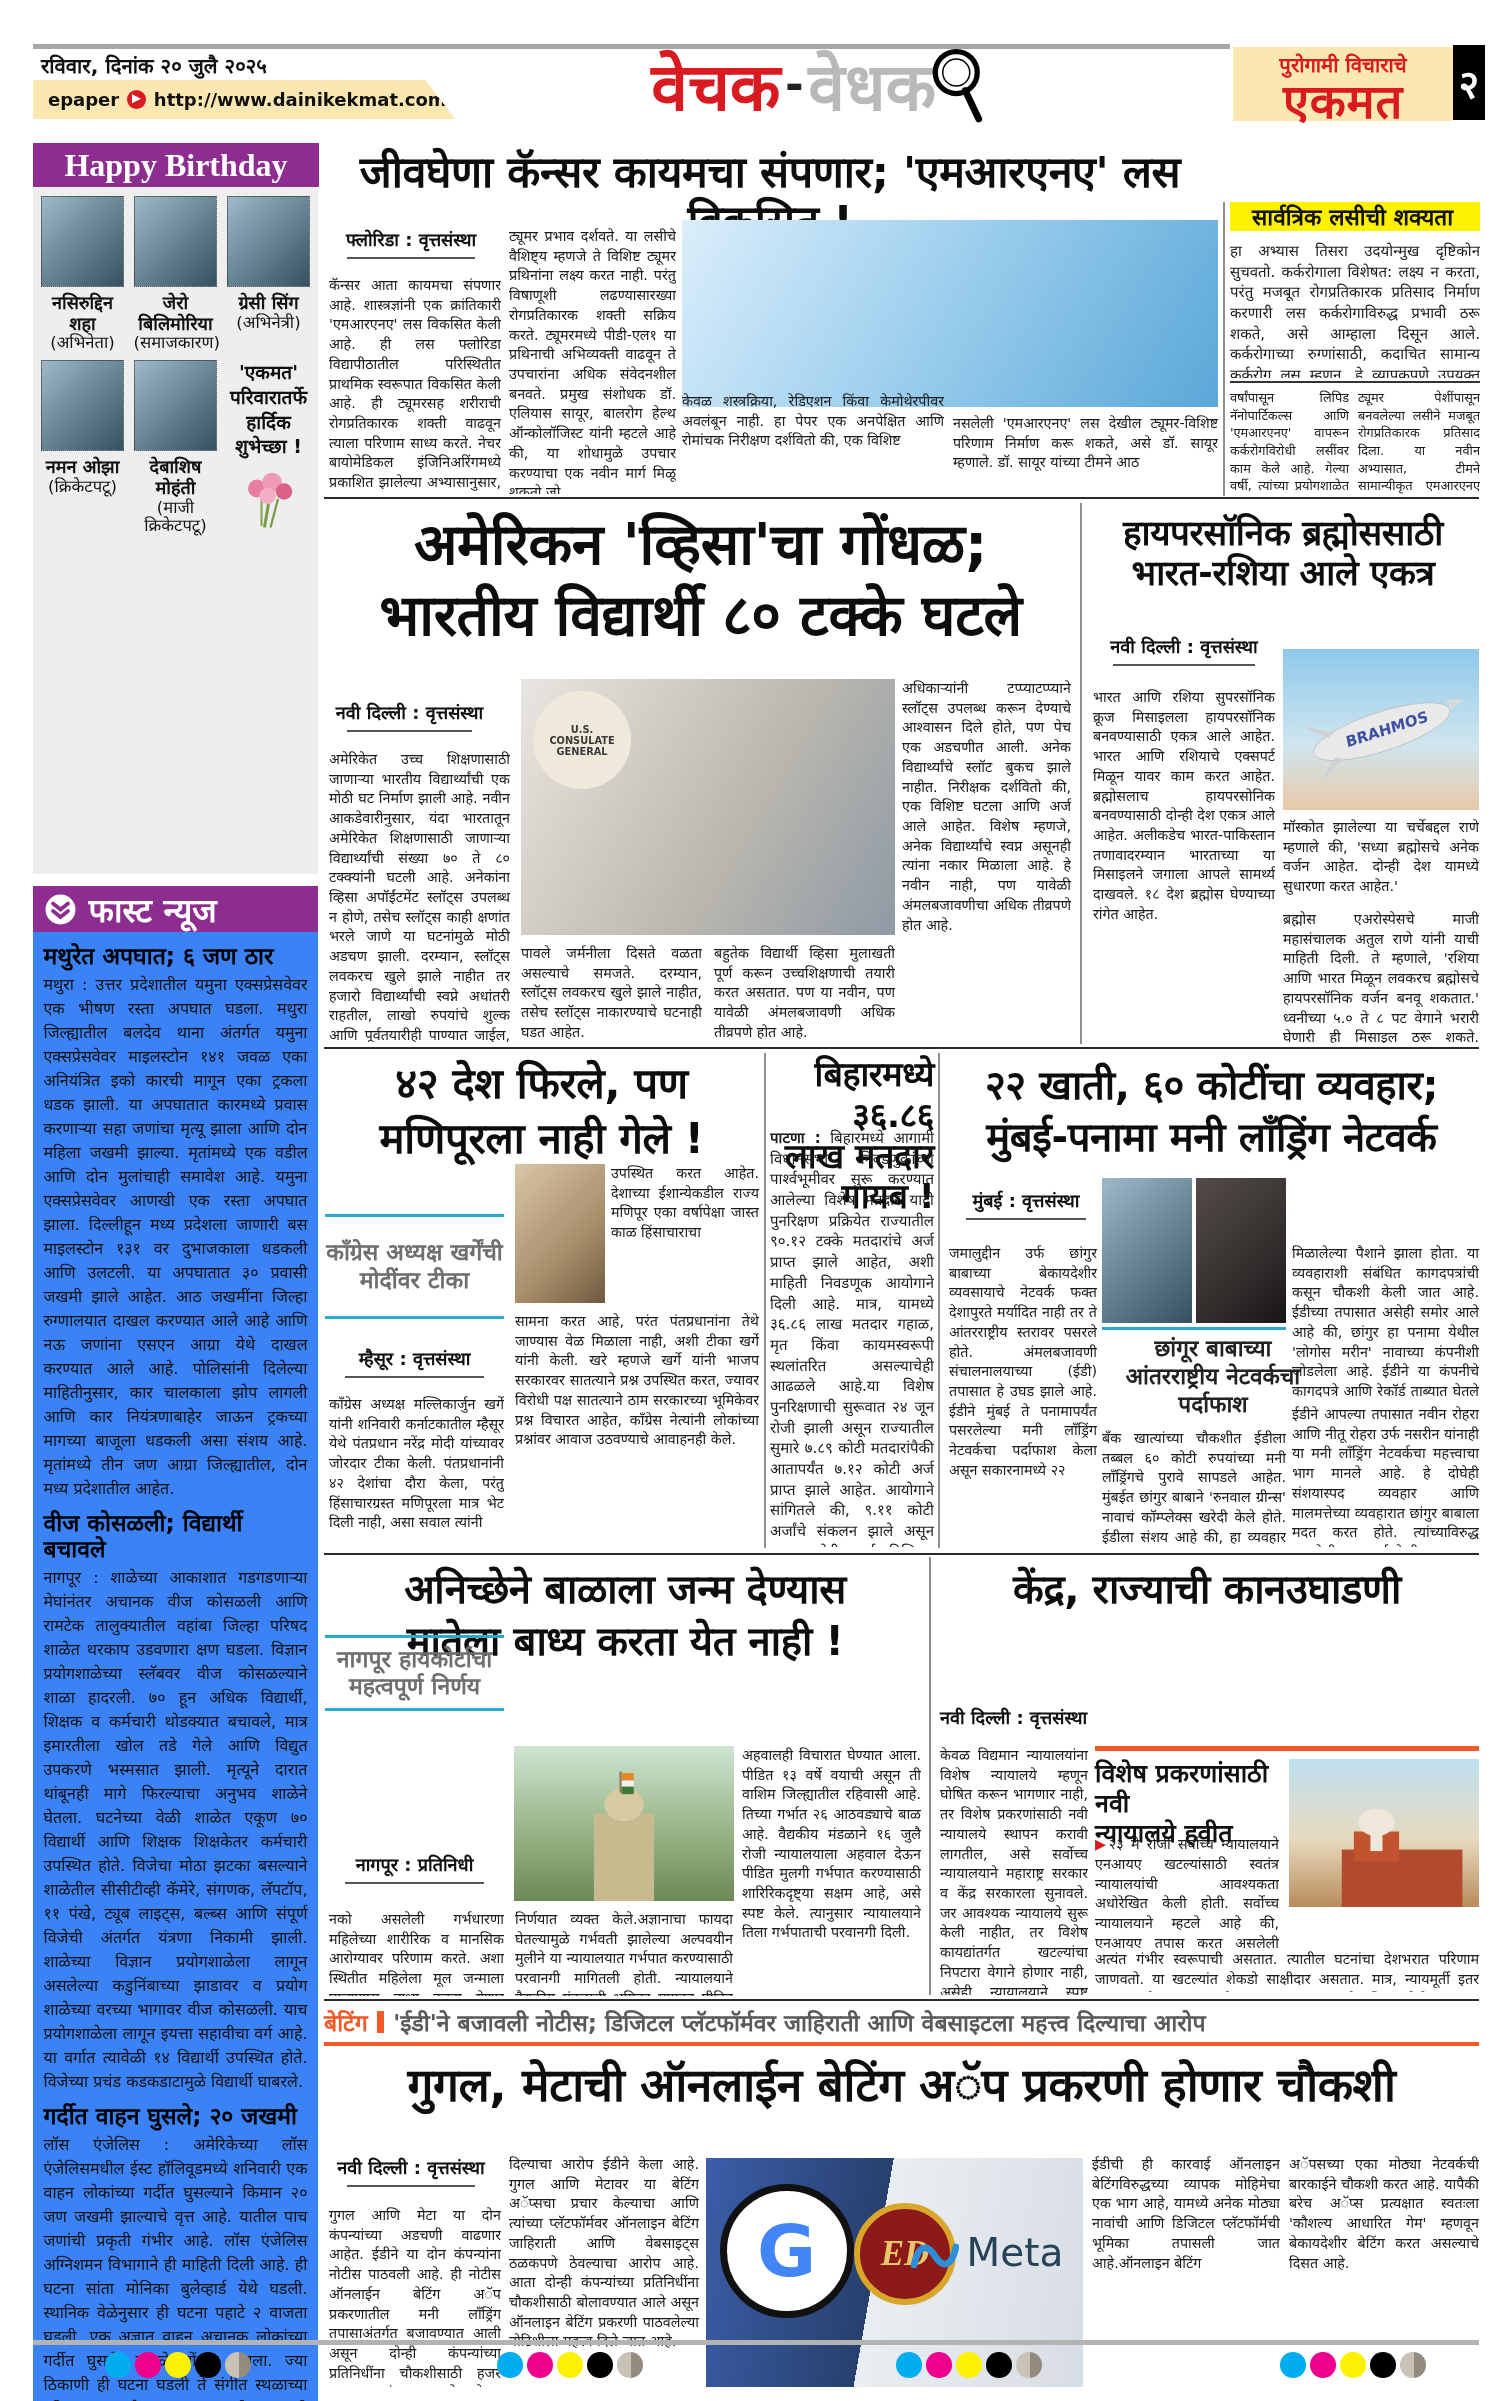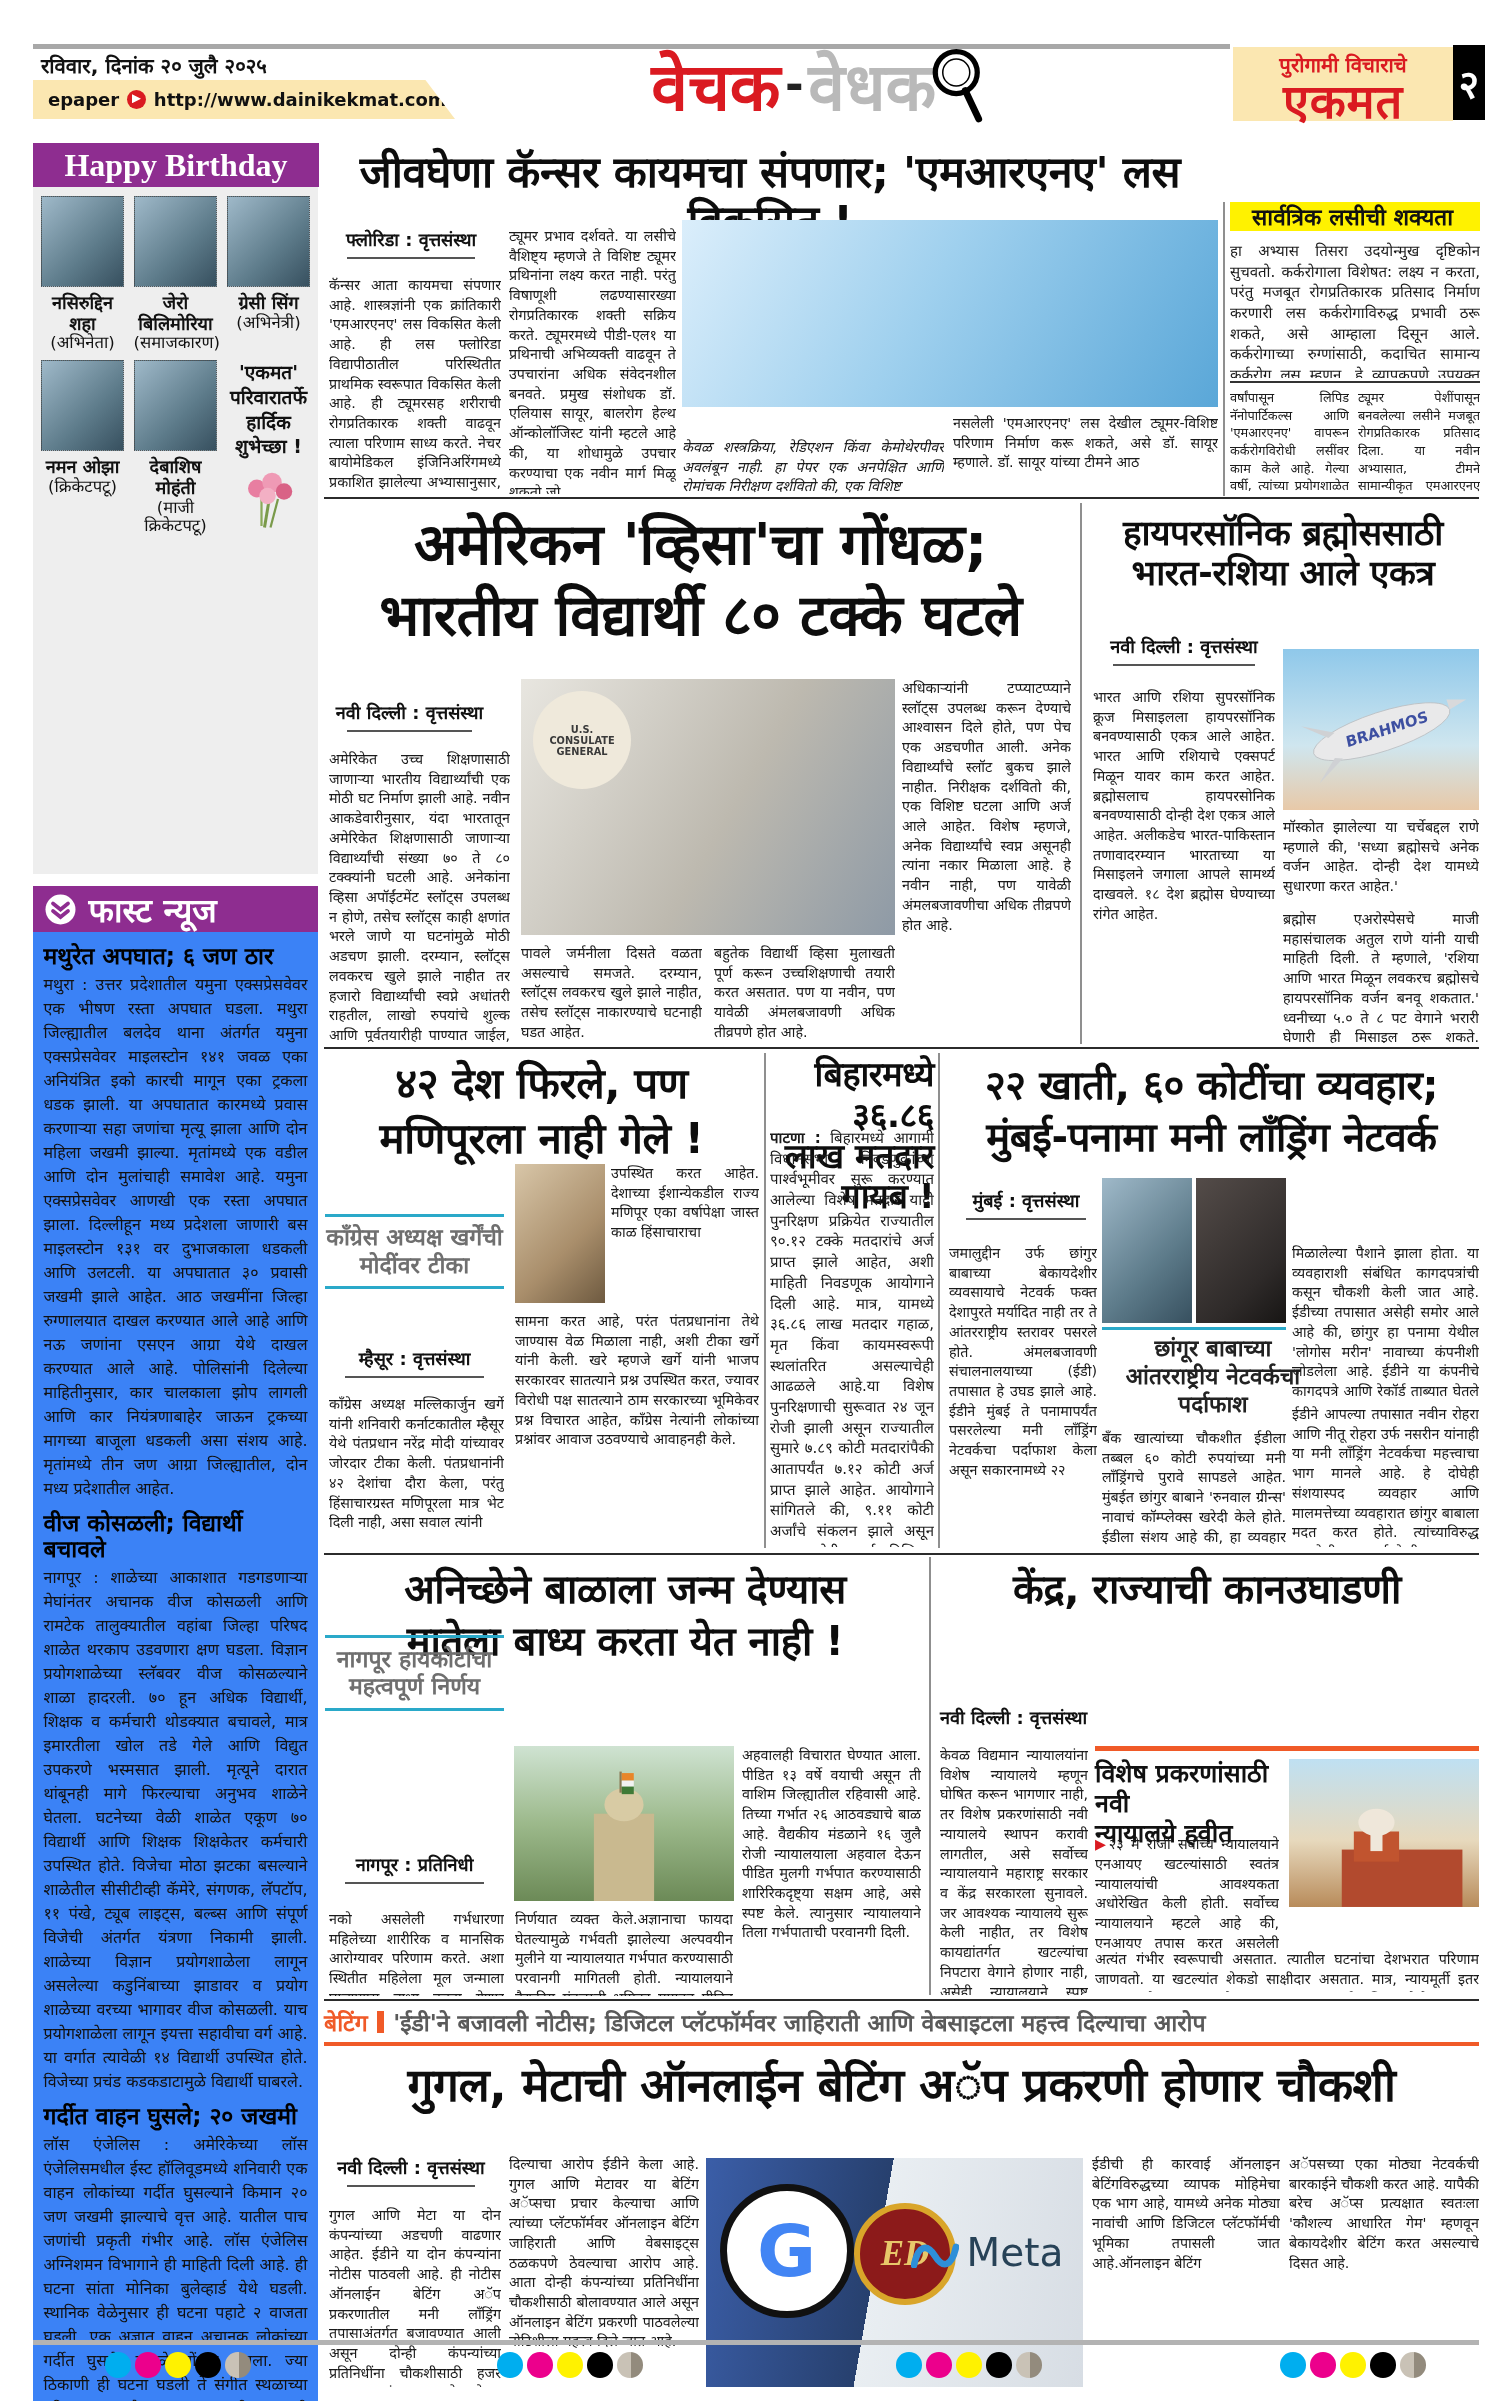--- a/index.html
+++ b/index.html
@@ -140,21 +140,21 @@
   </div>
 
   <div class="abs headline" style="left:324px;top:148px;width:892px;font-size:43px;">जीवघेणा कॅन्सर कायमचा संपणार; 'एमआरएनए' लस विकसित !</div>
   <div class="abs byline" style="left:329px;top:227px;width:164px;">
     <span>फ्लोरिडा : वृत्तसंस्था</span>
     <div class="rule"></div>
   </div>
   <div class="abs body-text" style="left:329px;top:276px;width:172px;height:218px;">कॅन्सर आता कायमचा संपणार आहे. शास्त्रज्ञांनी एक क्रांतिकारी 'एमआरएनए' लस विकसित केली आहे. ही लस फ्लोरिडा विद्यापीठातील परिस्थितीत प्राथमिक स्वरूपात विकसित केली आहे. ही ट्यूमरसह शरीराची रोगप्रतिकारक शक्ती वाढवून त्याला परिणाम साध्य करते. नेचर बायोमेडिकल इंजिनिअरिंगमध्ये प्रकाशित झालेल्या अभ्यासानुसार, ही लस, इम्यून चेकपॉईंट इनहिबिटरसारख्या मानक इम्यूनोथेरपी औषधांसह एकत्रित केल्यावर, उंदरांमध्ये मजबूत अँटी-</div>
   <div class="abs body-text" style="left:509px;top:227px;width:167px;height:267px;">ट्यूमर प्रभाव दर्शवते. या लसीचे वैशिष्ट्य म्हणजे ते विशिष्ट ट्यूमर प्रथिनांना लक्ष्य करत नाही. परंतु विषाणूशी लढण्यासारख्या रोगप्रतिकारक शक्ती सक्रिय करते. ट्यूमरमध्ये पीडी-एल१ या प्रथिनाची अभिव्यक्ती वाढवून ते उपचारांना अधिक संवेदनशील बनवते. प्रमुख संशोधक डॉ. एलियास सायूर, बालरोग हेल्थ ऑन्कोलॉजिस्ट यांनी म्हटले आहे की, या शोधामुळे उपचार करण्याचा एक नवीन मार्ग मिळू शकतो जो</div>
   <div class="abs photo grad-lab" style="left:682px;top:220px;width:536px;height:187px;"></div>
-  <div class="abs body-text" style="left:682px;top:438px;width:262px;height:80px;font-style:italic;">केवळ शस्त्रक्रिया, रेडिएशन किंवा केमोथेरपीवर अवलंबून नाही. हा पेपर एक अनपेक्षित आणि रोमांचक निरीक्षण दर्शवितो की, एक विशिष्ट</div>
+  <div class="abs body-text" style="left:682px;top:392px;width:262px;height:80px;">केवळ शस्त्रक्रिया, रेडिएशन किंवा केमोथेरपीवर अवलंबून नाही. हा पेपर एक अनपेक्षित आणि रोमांचक निरीक्षण दर्शवितो की, एक विशिष्ट</div>
   <div class="abs body-text" style="left:953px;top:414px;width:265px;height:80px;">नसलेली 'एमआरएनए' लस देखील ट्यूमर-विशिष्ट परिणाम निर्माण करू शकते, असे डॉ. सायूर म्हणाले. डॉ. सायूर यांच्या टीमने आठ</div>
 
   <div class="abs vline" style="left:1223px;top:202px;height:294px;"></div>
   <div class="abs" style="left:1230px;top:202px;width:250px;height:29px;background:#fff200;display:flex;align-items:center;padding-left:22px;box-sizing:border-box;">
     <span style="font-size:22.6px;font-weight:900;">सार्वत्रिक लसीची शक्यता</span>
   </div>
   <div class="abs body-text" style="left:1230px;top:241px;width:250px;height:137px;font-size:15px;">हा अभ्यास तिसरा उदयोन्मुख दृष्टिकोन सुचवतो. कर्करोगाला विशेषत: लक्ष्य न करता, परंतु मजबूत रोगप्रतिकारक प्रतिसाद निर्माण करणारी लस कर्करोगाविरुद्ध प्रभावी ठरू शकते, असे आम्हाला दिसून आले. कर्करोगाच्या रुग्णांसाठी, कदाचित सामान्य कर्करोग लस म्हणून, हे व्यापकपणे उपयुक्त ठरू शकते, असे अभ्यासाचे सह-लेखक डॉ. डुएन मिशेल म्हणाले.</div>
   <div class="abs" style="left:1230px;top:381px;width:250px;height:1.5px;background:#333;"></div>
   <div class="abs body-text" style="left:1230px;top:389px;width:119px;height:107px;font-size:12.8px;">वर्षांपासून लिपिड नॅनोपार्टिकल्स आणि 'एमआरएनए' वापरून कर्करोगविरोधी लसींवर काम केले आहे. गेल्या वर्षी, त्यांच्या प्रयोगशाळेत ग्लिओब्लास्टोमा, एक आक्रमक ब्रेन ट्यूमर, विरुद्ध एमआरएनए लसीची पहिली मानवी क्लिनिकल चाचणी घेण्यात आली. यामध्ये रुग्णाच्या</div>
   <div class="abs body-text" style="left:1358px;top:389px;width:122px;height:107px;font-size:12.8px;">ट्यूमर पेशींपासून बनवलेल्या लसीने मजबूत रोगप्रतिकारक प्रतिसाद दिला. या नवीन अभ्यासात, टीमने सामान्यीकृत एमआरएनए लसीची चाचणी केली. ही कोविड-१९ लसीसारख्याच तंत्रज्ञानावर आधारित आहे. पण विशिष्ट कर्करोग पेशींना लक्ष्य करत नाही.</div>
@@ -203,21 +203,21 @@
   <div class="abs body-text" style="left:1283px;top:910px;width:196px;height:133px;">ब्रह्मोस एअरोस्पेसचे माजी महासंचालक अतुल राणे यांनी याची माहिती दिली. ते म्हणाले, 'रशिया आणि भारत मिळून लवकरच ब्रह्मोसचे हायपरसॉनिक वर्जन बनवू शकतात.' ध्वनीच्या ५.० ते ८ पट वेगाने भरारी घेणारी ही मिसाइल ठरू शकते. रशियन एनपीओ मशिनोस्ट्रोयेनियाची यात ४९.५ टक्के हिस्सा आहे. राणे यांच्यानुसार, भारत आणि रशिया दोन्ही देश सतत या मिसाइलच्या नव्या वर्जनांवर काम करत आहेत.</div>
 
   <div class="abs hline" style="left:324px;top:1047px;width:1155px;"></div>
 
   <div class="abs headline" style="left:324px;top:1057px;width:435px;font-size:42px;line-height:1.3;">
     <div>४२ देश फिरले, पण</div>
     <div>मणिपूरला नाही गेले !</div>
   </div>
   <div class="abs" style="left:325px;top:1214px;width:179px;">
     <div class="teal-bar"></div>
-    <div class="subhead-gray" style="font-size:23px;padding:7px 0;">काँग्रेस अध्यक्ष खर्गेंची मोदींवर टीका</div>
+    <div class="subhead-gray" style="font-size:23px;padding:22px 0;">काँग्रेस अध्यक्ष खर्गेंची मोदींवर टीका</div>
     <div class="teal-bar"></div>
   </div>
   <div class="abs byline" style="left:325px;top:1346px;width:179px;">
     <span>म्हैसूर : वृत्तसंस्था</span>
     <div class="rule"></div>
   </div>
   <div class="abs photo grad-warm" style="left:515px;top:1164px;width:90px;height:139px;"></div>
   <div class="abs body-text" style="left:611px;top:1164px;width:148px;height:142px;">उपस्थित करत आहेत. देशाच्या ईशान्येकडील राज्य मणिपूर एका वर्षापेक्षा जास्त काळ हिंसाचाराचा</div>
   <div class="abs body-text" style="left:329px;top:1395px;width:175px;height:151px;">काँग्रेस अध्यक्ष मल्लिकार्जुन खर्गे यांनी शनिवारी कर्नाटकातील म्हैसूर येथे पंतप्रधान नरेंद्र मोदी यांच्यावर जोरदार टीका केली. पंतप्रधानांनी ४२ देशांचा दौरा केला, परंतु हिंसाचारग्रस्त मणिपूरला मात्र भेट दिली नाही, असा सवाल त्यांनी</div>
   <div class="abs body-text" style="left:515px;top:1312px;width:244px;height:233px;">सामना करत आहे, परंत पंतप्रधानांना तेथे जाण्यास वेळ मिळाला नाही, अशी टीका खर्गे यांनी केली. खरे म्हणजे खर्गे यांनी भाजप सरकारवर सातत्याने प्रश्न उपस्थित करत, ज्यावर विरोधी पक्ष सातत्याने ठाम सरकारच्या भूमिकेवर प्रश्न विचारत आहेत, काँग्रेस नेत्यांनी लोकांच्या प्रश्नांवर आवाज उठवण्याचे आवाहनही केले.</div>

